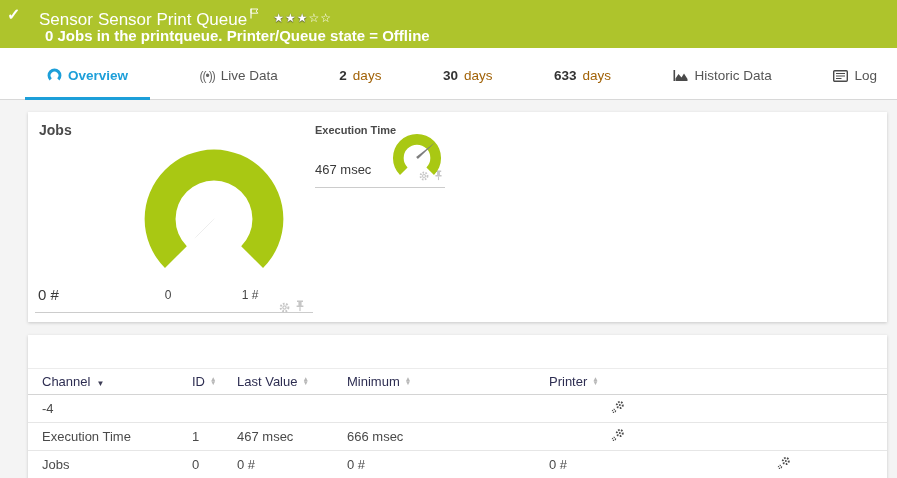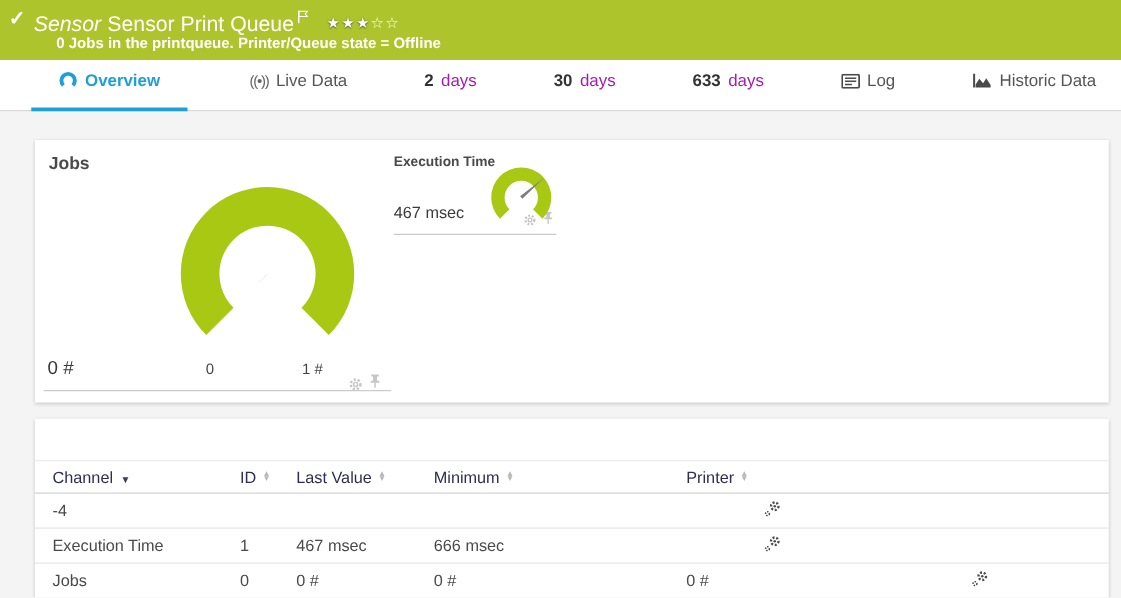--- a/index.html
+++ b/index.html
@@ -4,37 +4,37 @@
 <style>
   * { margin:0; padding:0; box-sizing:border-box; }
   html,body { background:#f4f4f4; }
   body { font-family:"Liberation Sans", sans-serif; }
   .page { position:relative; width:897px; height:478px; overflow:hidden; background:#f4f4f4; }
 
   
   .sensor-header { position:relative; width:897px; height:48px; background:#aec42c; color:#fff; }
   .check { position:absolute; left:7px; top:5px; font-size:16px; font-weight:bold; }
   .title-line { position:absolute; left:27px; top:4px; font-size:17px; white-space:nowrap; }
-  .kind { font-style:italic; margin-right:5px; }
+  .kind { margin-right:5px;margin-left:12px; }
   .flag-sup { display:inline-block; vertical-align:6px; margin-left:3px; }
   .stars { margin-left:14px; font-size:12px; letter-spacing:1px; vertical-align:3px; cursor:pointer; }
   .stars .filled { color:#fff; text-shadow:0 0 1px rgba(60,60,60,.9), 0 1px 1px rgba(60,60,60,.6); }
   .stars .empty { color:#fff; }
-  .subtitle { position:absolute; left:45px; top:27px; font-size:12px; font-weight:bold; }
+  .subtitle { position:absolute; left:45px; top:27px; font-size:15px; font-weight:bold; }
 
   
   .tabbar { display:flex; justify-content:space-between; align-items:flex-end;
-            width:897px; height:41px; background:#fff; border-bottom:1px solid #d8d8d8;
+            width:897px; height:52px; background:#fff; border-bottom:1px solid #d8d8d8;
             padding:0 8px 0 25px; }
   .tab { display:flex; align-items:center; gap:6px; height:46px; padding:0 12px;
          margin-bottom:-1px; font-size:13.5px; color:#555; cursor:pointer; white-space:nowrap;
          border-bottom:3px solid transparent; }
   .tab.active { color:#1d9fd9; font-weight:bold; border-bottom:3px solid #1d9fd9; padding:0 22px; }
   .tab b { color:#333; font-weight:bold; }
-  .tab .days-word { color:#a21caf; font-weight:normal; }
+  .tab .days-word { color:#a16207; font-weight:normal; }
   .livedata-glyph { font-size:12px; color:#666; letter-spacing:-1px; }
   .tab .ticon { display:inline-flex; }
 
   
   .content { position:absolute; left:28px; top:112px; width:859px; }
   .panel { background:#fff; box-shadow:0 1px 3px rgba(0,0,0,.18); }
   .gauges-panel { position:relative; width:859px; height:210px; }
   .table-panel  { position:relative; width:859px; height:160px; margin-top:13px; }
 
   
@@ -107,35 +107,35 @@
     <div class="tab">
       <b>30</b>
       <span class="days-word">days</span>
     </div>
     <div class="tab">
       <b>633</b>
       <span class="days-word">days</span>
     </div>
     <div class="tab">
       <span class="ticon">
+          <svg width="16" height="13" viewBox="0 0 16 13">
+            <rect x="0.5" y="1" width="1.6" height="11" fill="#4a4a4a"></rect>
+            <path d="M2.5,12 L2.5,9.5 L5.5,5 L8.5,8.5 L11,4.5 L14.5,10 L14.5,12 Z" fill="#4a4a4a"></path>
+          </svg>
+        </span>
+      <span>Historic Data</span>
+    </div>
+    <div class="tab">
+      <span class="ticon">
           <svg width="15" height="12" viewBox="0 0 15 12">
             <rect x="0.7" y="0.7" width="13.6" height="10.6" rx="1" fill="none" stroke="#4a4a4a" stroke-width="1.4"></rect>
             <path d="M3,3.5 H12 M3,6 H12 M3,8.5 H8.5" stroke="#4a4a4a" stroke-width="1.2" fill="none"></path>
           </svg>
         </span>
       <span>Log</span>
-    </div>
-    <div class="tab">
-      <span class="ticon">
-          <svg width="16" height="13" viewBox="0 0 16 13">
-            <rect x="0.5" y="1" width="1.6" height="11" fill="#4a4a4a"></rect>
-            <path d="M2.5,12 L2.5,9.5 L5.5,5 L8.5,8.5 L11,4.5 L14.5,10 L14.5,12 Z" fill="#4a4a4a"></path>
-          </svg>
-        </span>
-      <span>Historic Data</span>
     </div>
   </div>
 
   <div class="content">
 
     <div class="panel gauges-panel">
 
       <div class="jobs-widget">
         <div class="widget-title">Jobs</div>
         <div class="big-gauge">

